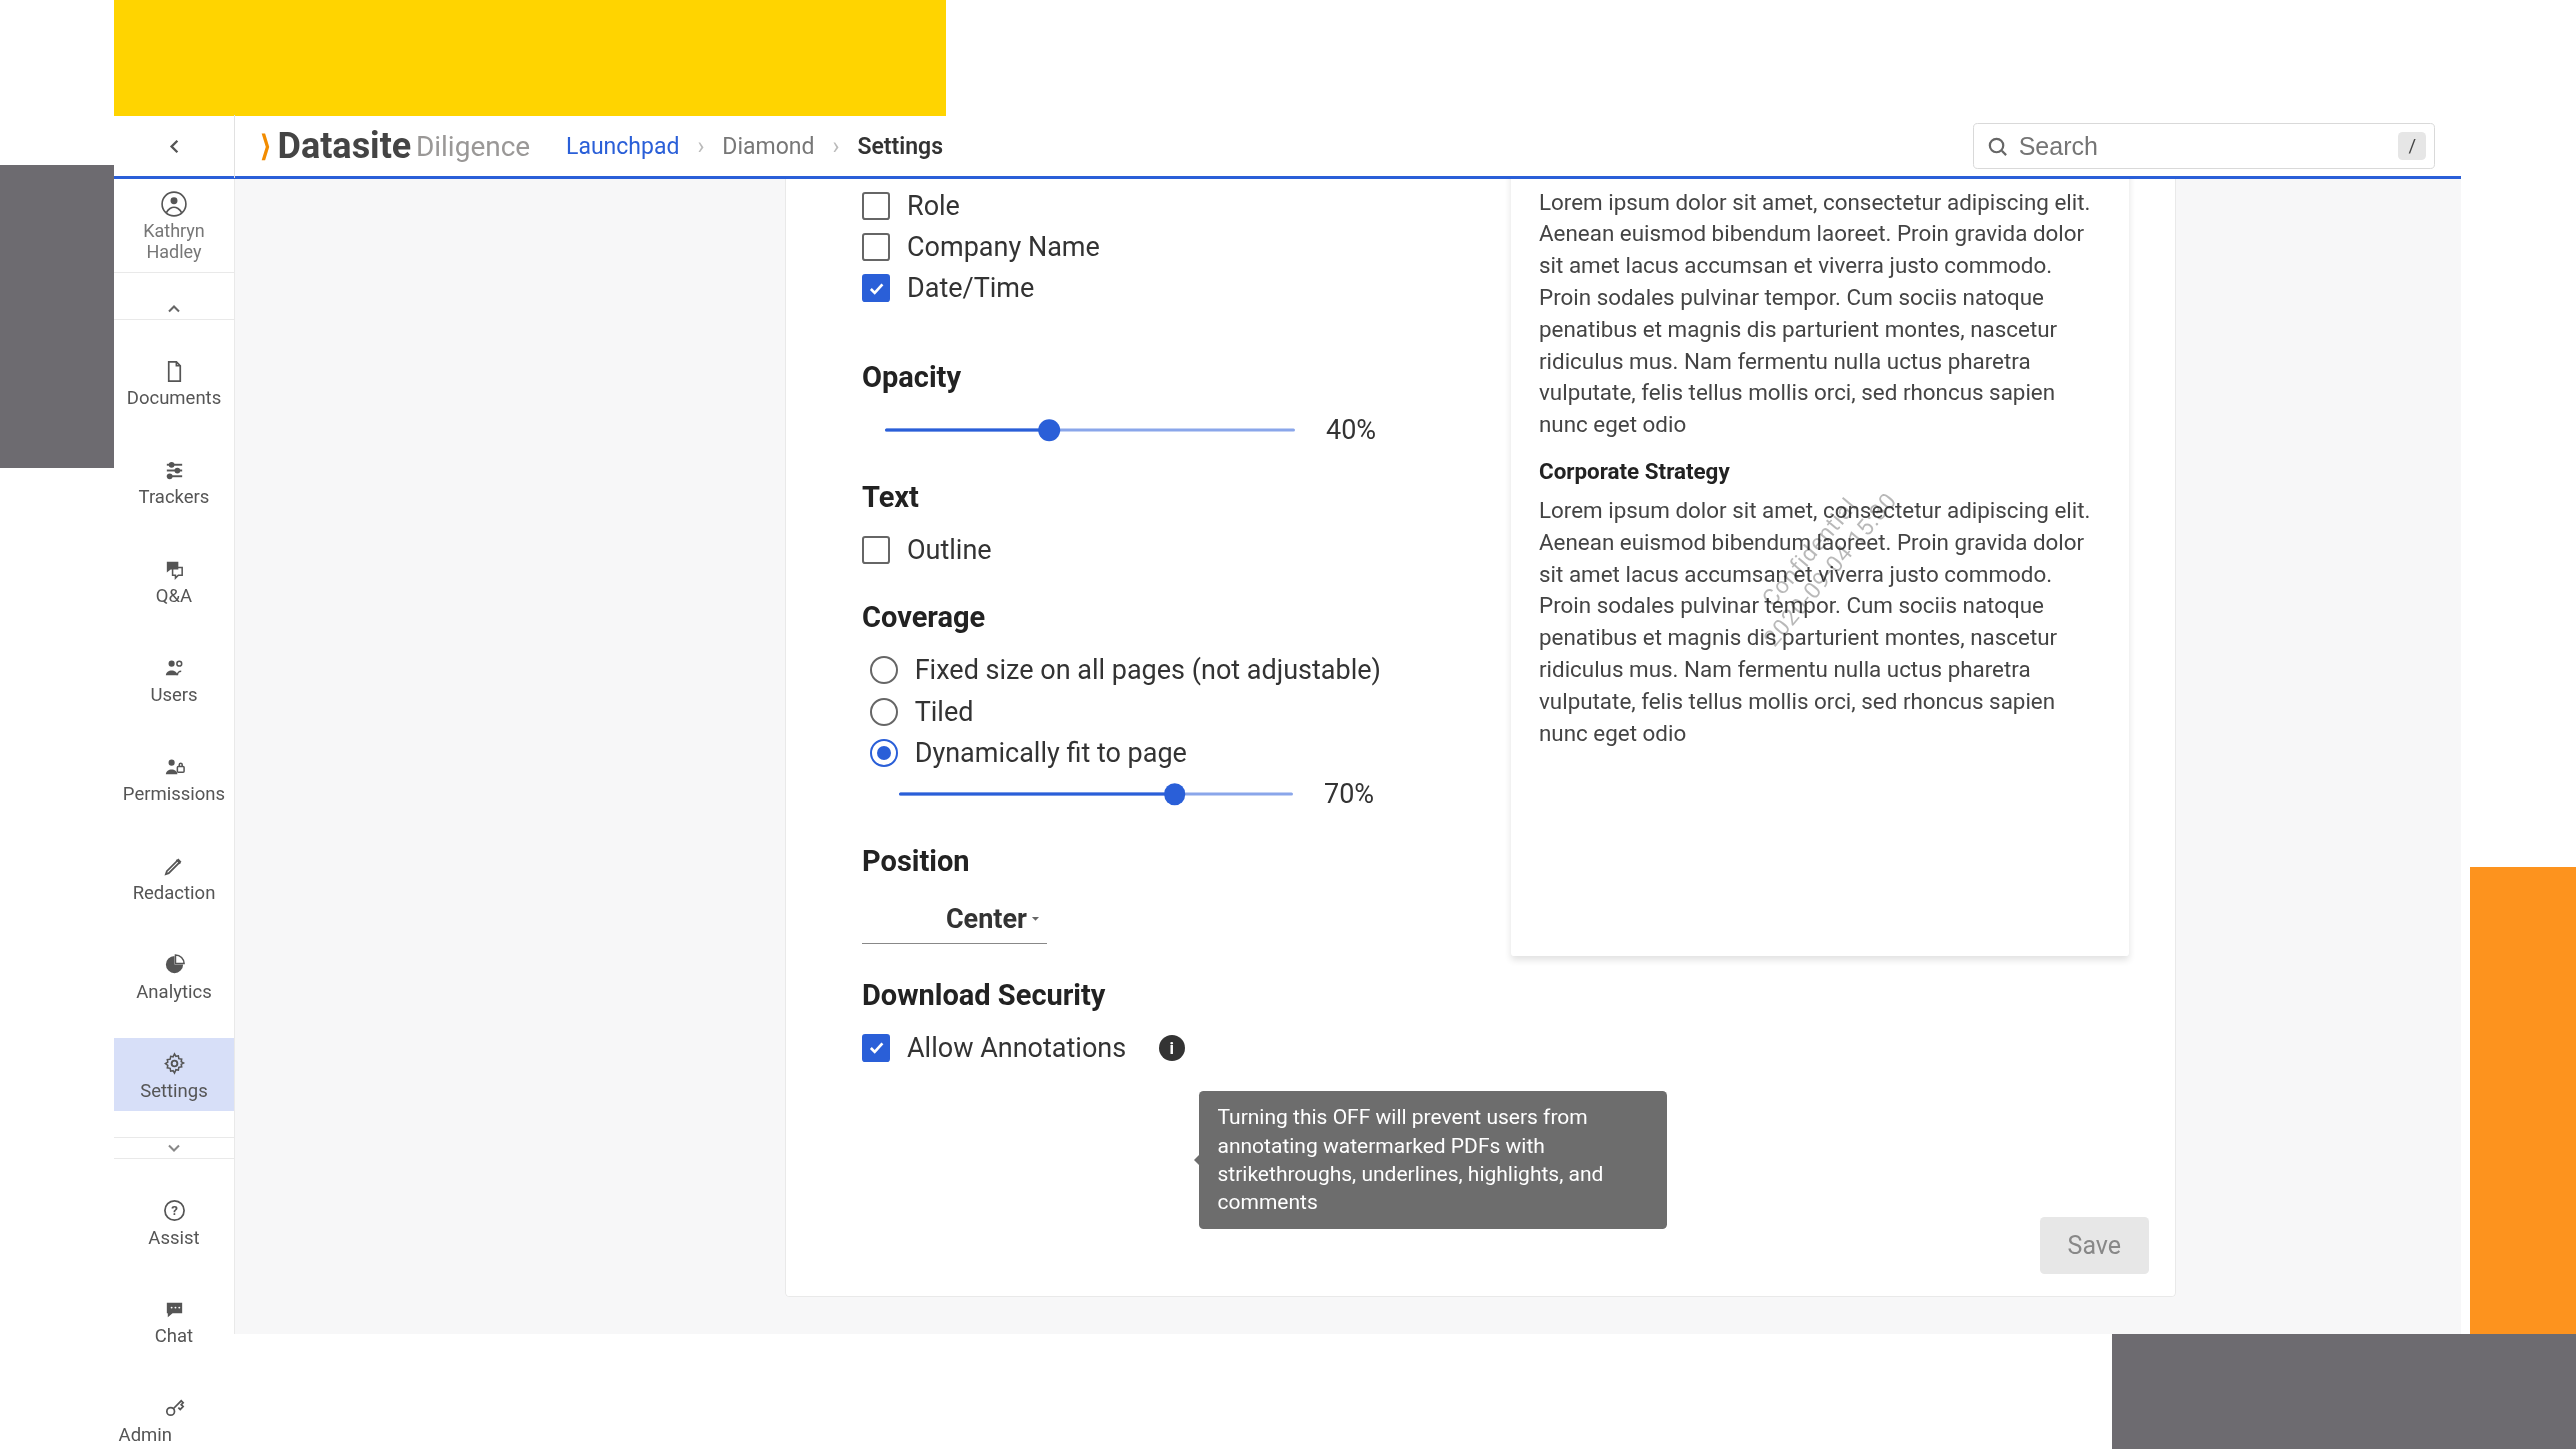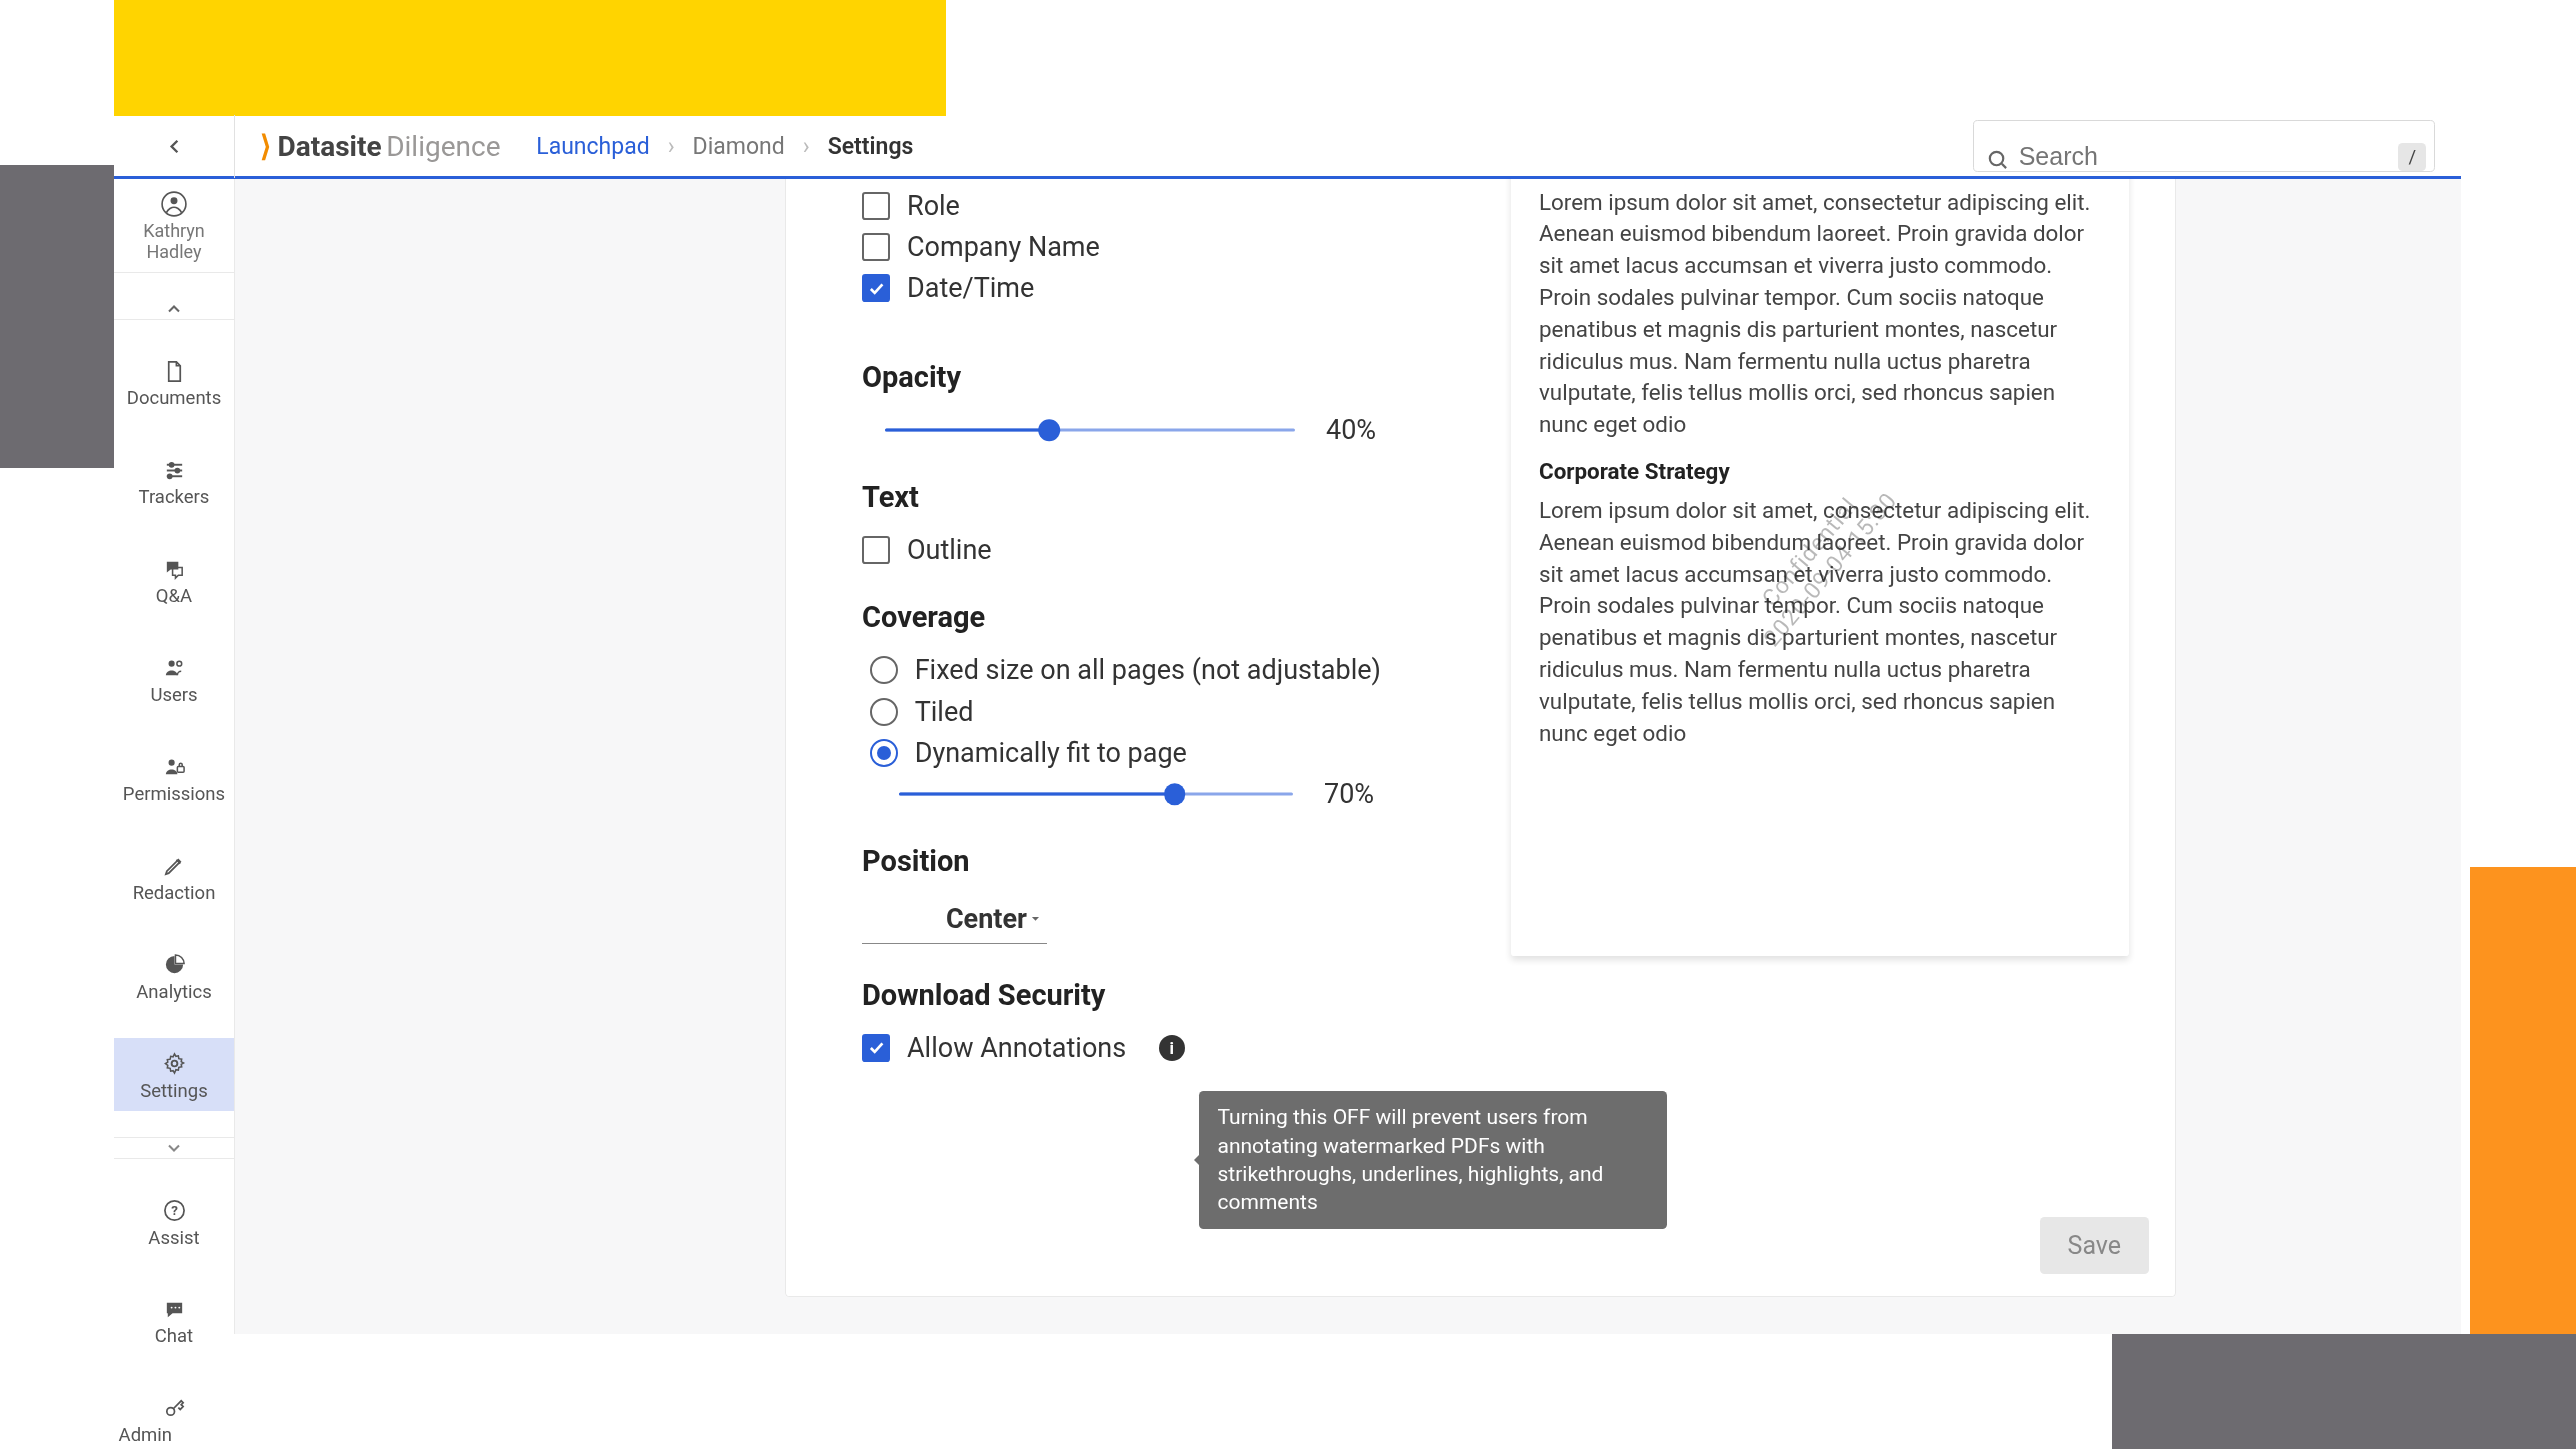--- a/index.html
+++ b/index.html
@@ -14,27 +14,27 @@
   .block-gray-bottom { left:2112px; top:1334px; width:464px; height:115px; background:#6d6b70; }
 
   
   .app { position: absolute; left:114px; top:116px; width:2347px; height:1218px; background:#fff; }
 
   
   .topbar { position: absolute; left:0; top:0; right:0; height:63px; border-bottom: 3.1px solid #2a5fd8; background:#fff; display:flex; align-items:center; }
   .back-btn { width:121px; height:63px; display:flex; align-items:center; justify-content:center; border-right:0.8px solid #e1e1e1; cursor:pointer; color:#555; }
   .brand { display:flex; align-items:center; padding:0 25px; gap:7.7px; }
   .brand-mark { color:#f28c00; font-size:29px; font-weight:700; letter-spacing:-1.5px; }
-  .brand-name { color:#444; font-size:28px; font-weight:700; letter-spacing:0px; }
+  .brand-name { color:#444; font-size:36px; font-weight:700; letter-spacing:0px; }
   .brand-sub { color:#9a9897; font-size:28px; font-weight:400; margin-left:-3.1px; }
   .breadcrumbs { display:flex; align-items:center; gap:18px; font-size:23px; margin-left:10.8px; color:#777; }
   .breadcrumbs .bc-link { color:#2a5fd8; cursor:pointer; }
   .breadcrumbs .bc-sep { color:#bbb; }
   .breadcrumbs .bc-current { color:#333; font-weight:600; }
-  .search { margin-left:auto; margin-right:26px; display:flex; align-items:flex-end; border:0.8px solid #d9d9d9; border-radius:4.6px; width:462px; height:52px; padding:0 7.7px 0 12.4px; }
+  .search { margin-left:auto; margin-right:26px; display:flex; align-items:center; border:0.8px solid #d9d9d9; border-radius:4.6px; width:462px; height:46px; padding:0 7.7px 0 12.4px; }
   .search svg { color:#666; }
   .search input { border:none; outline:none; font-size:25px; color:#888; flex:1; margin-left:9.3px; background:transparent; }
   .search .kbd { background:#e6e6e6; color:#444; border-radius:4.6px; width:28px; height:28px; display:flex; align-items:center; justify-content:center; font-size:18.5px; }
 
   
   .sidebar { position:absolute; left:0; top:63px; width:121px; bottom:0; border-right:0.8px solid #e9e9e9; background:#fff; display:flex; flex-direction:column; align-items:stretch;gap:26px; }
   .sb-user { display:flex; flex-direction:column; align-items:center; padding:12.4px 0 9.3px; border-bottom:0.8px solid #e9e9e9; color:#555; }
   .sb-user-name { font-size:18px; color:#777; margin-top:3.1px; text-align:center; }
   .sb-caret { display:flex; align-items:center; justify-content:center; height:34px; border-bottom:0.8px solid #e9e9e9; color:#666; cursor:pointer; }
   .sb-item { display:flex; flex-direction:column; align-items:center; justify-content:center; padding:14px 4.6px 9.3px; gap:4.6px; color:#555; cursor:pointer; }

